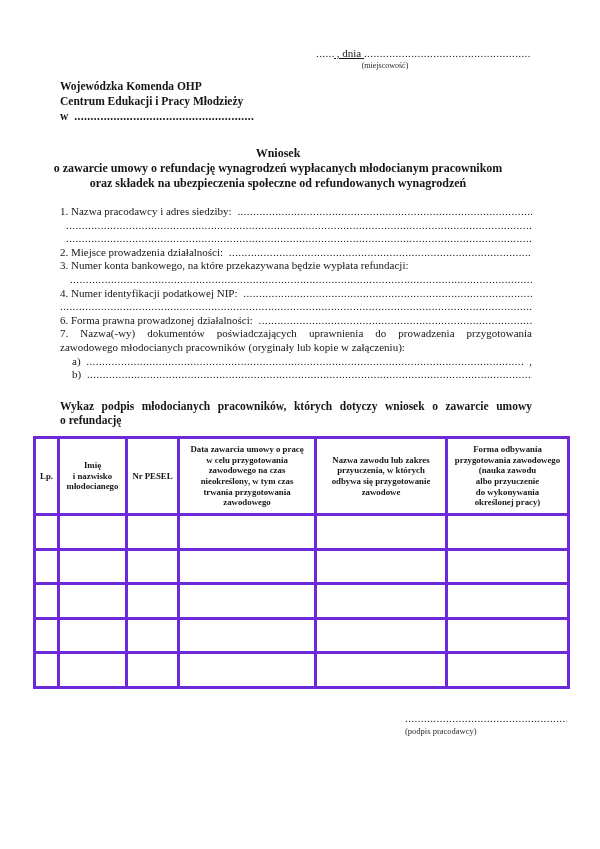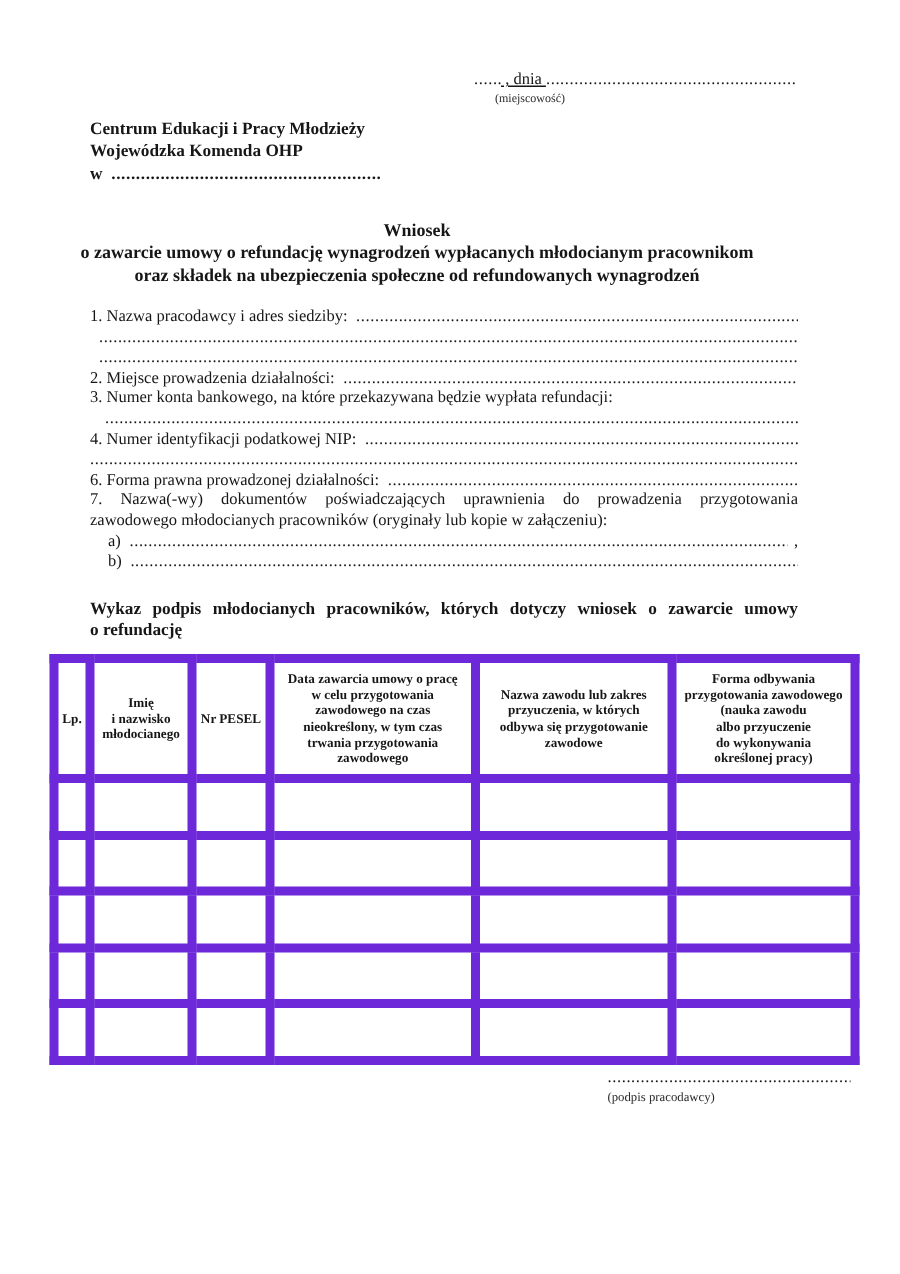--- a/index.html
+++ b/index.html
@@ -10,64 +10,64 @@
   .abs{position:absolute;}
   .row{display:flex;}
   .dots{overflow:hidden;white-space:nowrap;letter-spacing:0.4px;}
   .grow{flex:1 1 auto;}
   .lbl{white-space:pre;padding-right:3px;}
   
   .date-line{left:316px;top:47px;width:214px;font-size:11px;line-height:13px;}
   .date-seg1{width:112px;}
   .date-dnia{white-space:pre;text-decoration:underline;}
   .date-seg2{flex:1 1 auto;}
-  .place-caption{left:330px;top:61px;width:110px;font-size:8px;line-height:9px;color:#2a2a2a;}
+  .place-caption{left:330px;top:61px;width:110px;font-size:8px;line-height:9px;text-align:center;color:#2a2a2a;}
   
   .org{left:60px;top:79px;width:300px;font-size:11.5px;line-height:15.2px;font-weight:bold;}
   .org-dots{width:180px;}
   
   .title{left:0;top:146px;width:556px;text-align:center;font-size:12px;line-height:15.2px;font-weight:bold;}
   
   .items{left:60px;top:205px;width:472px;font-size:11px;line-height:13.6px;}
   .iline{height:13.6px;display:flex;text-align:center;}
   .iplain{height:13.6px;display:block;}
   .just{display:block;height:13.6px;text-align:justify;text-align-last:justify;}
   .ind6{padding-left:6px;}
   .ind10{padding-left:10px;}
   .ind12{padding-left:12px;}
   .suffix{white-space:pre;padding-left:2px;}
   
   .list-heading{left:60px;top:399px;width:472px;font-size:11.5px;line-height:14px;font-weight:bold;}
   .jline{display:block;text-align:justify;text-align-last:justify;}
   
   .wtable{left:33px;top:436px;}
   table{border-collapse:collapse;table-layout:fixed;width:534px;}
-  th,td{border:6px solid #6d28d9;padding:0;}
+  th,td{border:3px solid #6d28d9;padding:0;}
   th{font-size:8.8px;line-height:10.6px;font-weight:bold;text-align:center;vertical-align:middle;white-space:pre-line;padding:2px 1px;height:70px;}
   td{height:31.6px;}
   
   .sig{left:405px;top:712px;width:162px;}
   .sig-dots{font-size:11px;line-height:12px;letter-spacing:0.4px;overflow:hidden;white-space:nowrap;}
   .sig-caption{text-align:left;font-size:8.5px;line-height:10px;margin-top:2px;color:#2a2a2a;}
 </style>
 </head>
 <body>
 
 <div class="page">
 
   <div class="abs date-line row">
     <span class="dots date-seg1">........................................................................................................................................................................................................................................................................................................................................</span>
       <span class="date-dnia"> , dnia </span>
       <span class="dots date-seg2">........................................................................................................................................................................................................................................................................................................................................</span>
   </div>
   <div class="abs place-caption">(miejscowość)</div>
 
   <div class="abs org">
+    <div>Wojewódzka Komenda OHP</div>
     <div>Centrum Edukacji i Pracy Młodzieży</div>
-    <div>Wojewódzka Komenda OHP</div>
     <div class="row">
         <span class="lbl">w </span>
         <span class="dots org-dots">........................................................................................................................................................................................................................................................................................................................................</span>
       </div>
   </div>
 
   <div class="abs title">
     <div>Wniosek</div>
     <div>o zawarcie umowy o refundację wynagrodzeń wypłacanych młodocianym pracownikom</div>
     <div>oraz składek na ubezpieczenia społeczne od refundowanych wynagrodzeń</div>

